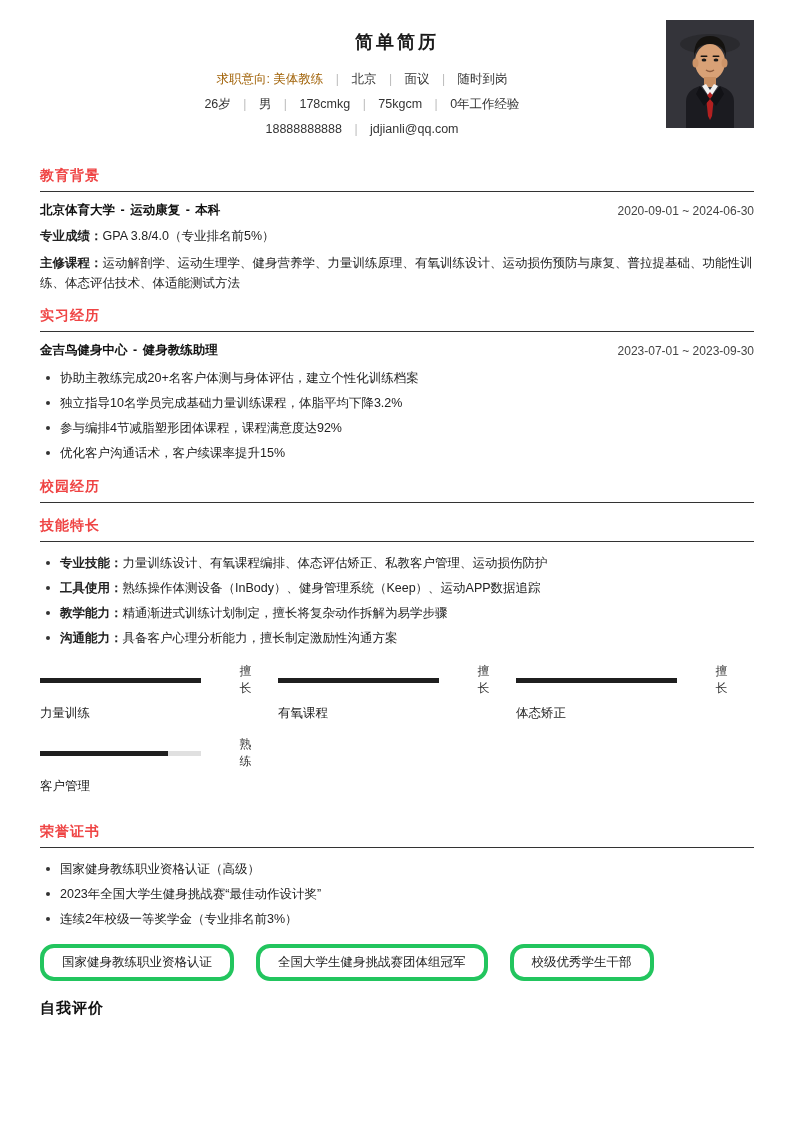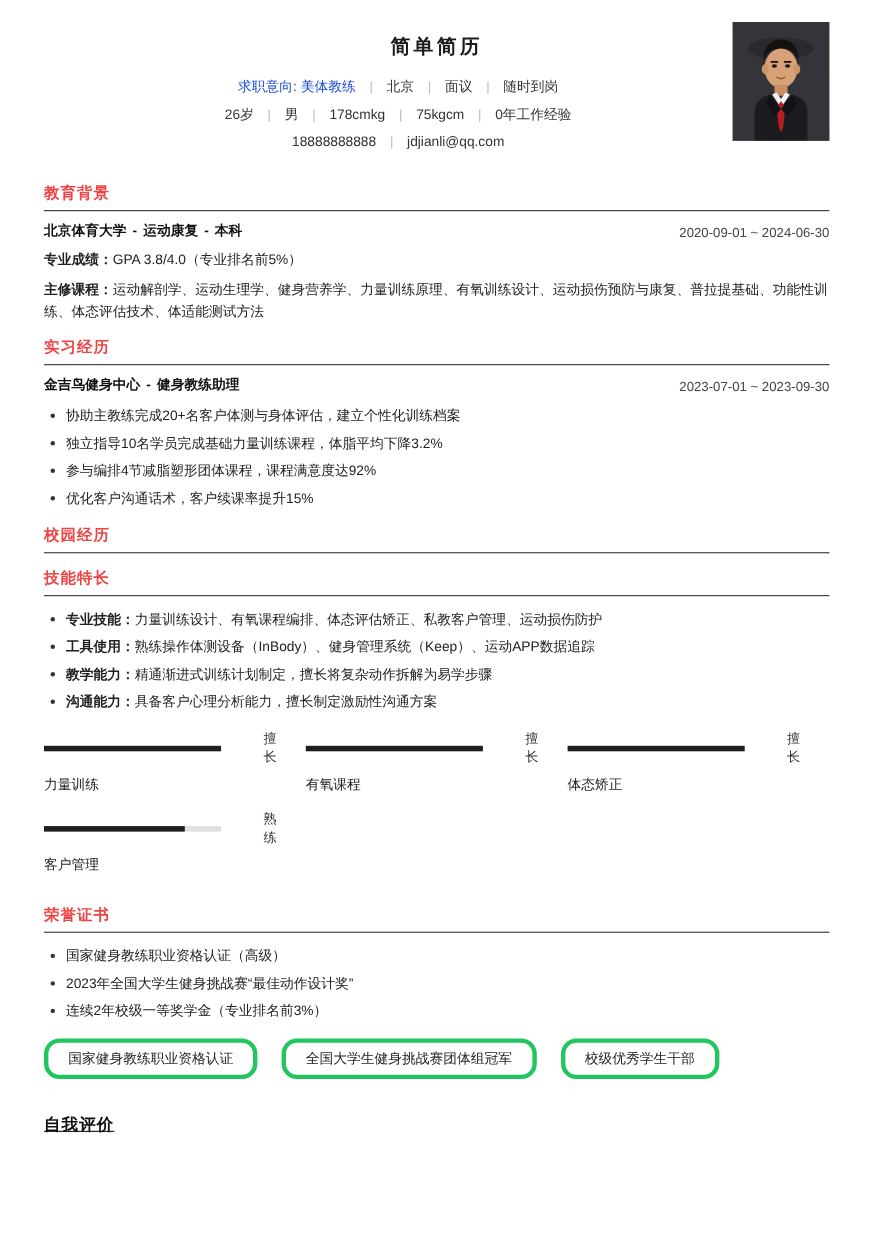--- a/index.html
+++ b/index.html
@@ -39,21 +39,21 @@
     color: #333;
     line-height: 22px;
     margin-bottom: 3px;
     padding-right: 70px;
   }
   .meta-line .sep {
     color: #bbb;
     padding: 0 9px;
     font-size: 12px;
   }
-  .meta-line .lbl { color: #1d4ed8; }
+  .meta-line .lbl { color: #a16207; }
 
   .photo {
     position: absolute;
     right: 0;
     top: 2px;
     width: 88px;
     height: 108px;
     background: linear-gradient(160deg,#2f2f33 0%, #3c3c42 40%, #2a2a2e 100%);
     overflow: hidden;
   }
@@ -162,23 +162,22 @@
     border-radius: 14px;
     padding: 6px 18px;
     font-size: 12.5px;
     color: #222;
     background: #fff;
   }
   .selfeval-title {
     font-size: 15px;
     font-weight: bold;
     color: #111;
-    margin-top: 32px;
+    margin-top: 18px;
     letter-spacing: 1px;
-    text-decoration: underline;
   }
 </style>
 </head>
 <body>
 
 <div class="page">
 
   <div class="header">
     <div class="resume-title">简单简历</div>
 

